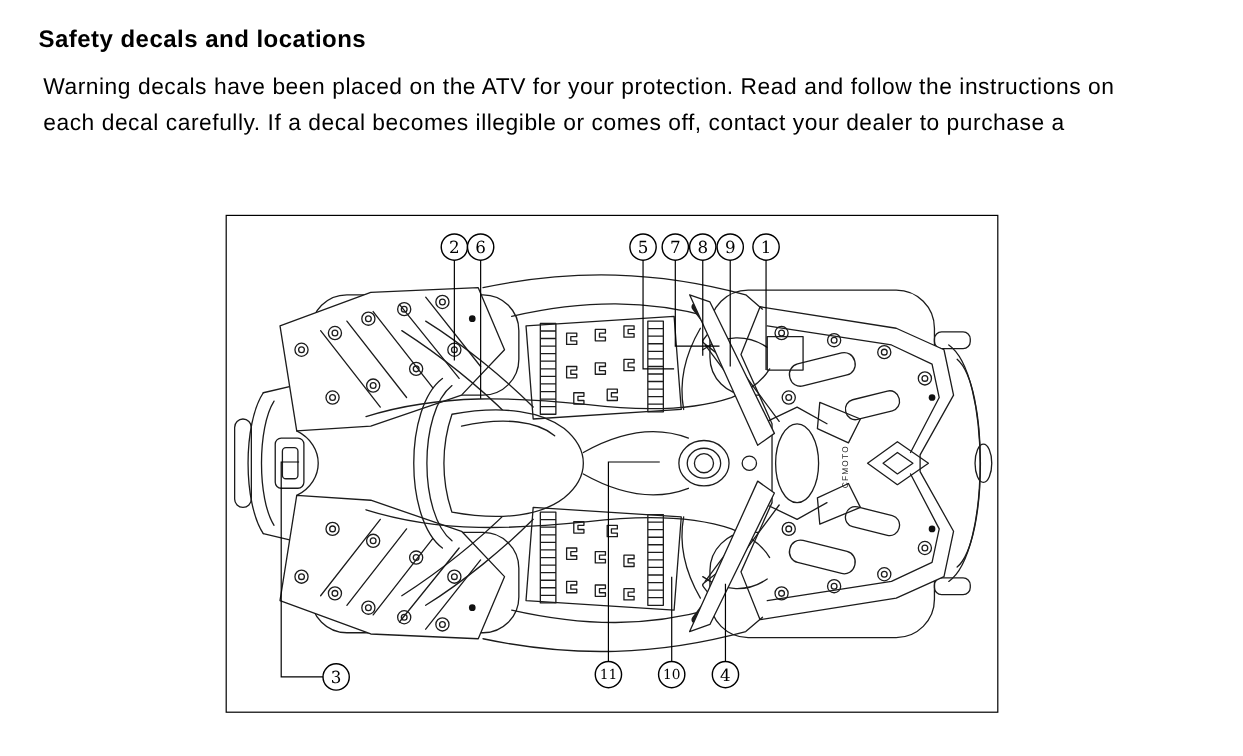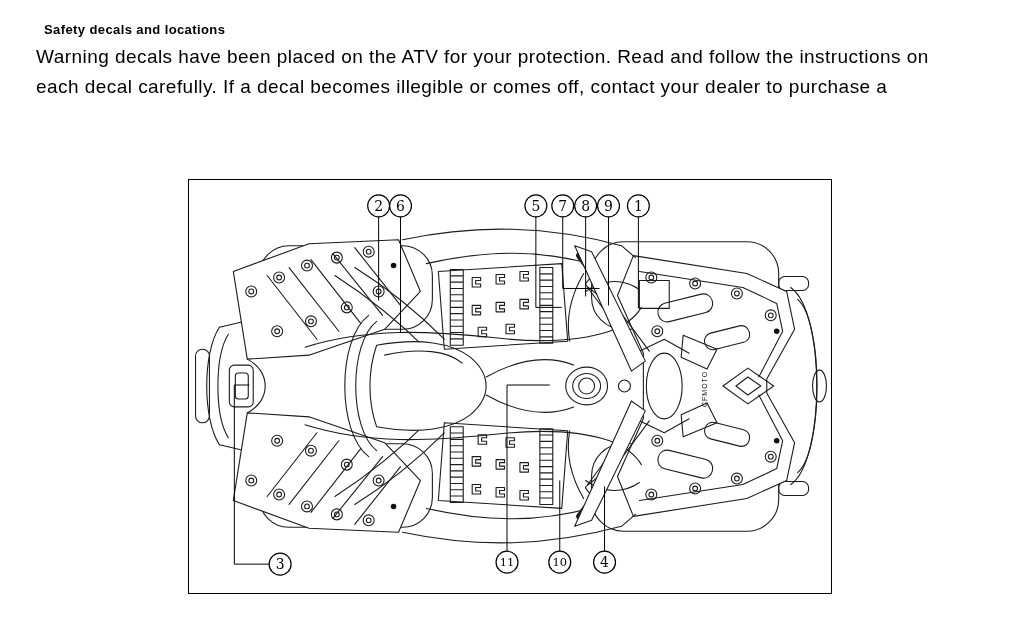--- a/index.html
+++ b/index.html
@@ -1,21 +1,21 @@
 <!DOCTYPE html>
 <html><head>
 <meta charset="utf-8">
 <style>
   html,body{margin:0;padding:0}
   body{width:1036px;height:630px;background:#fff;color:#000;
        font-family:"Liberation Sans",sans-serif;}
   .page{position:relative;width:1036px;height:630px;overflow:hidden;background:#fff}
-  .heading{position:absolute;left:44px;top:22px;font-size:13px;font-weight:bold;
+  .heading{position:absolute;left:32px;top:22px;font-size:20px;font-weight:bold;
            letter-spacing:.4px;white-space:nowrap}
-  .para{position:absolute;left:36px;top:42px;font-size:19px;line-height:29.5px;
+  .para{position:absolute;left:36px;top:58px;font-size:19px;line-height:29.5px;
         letter-spacing:.45px;white-space:nowrap}
   .figure{position:absolute;left:188px;top:179px;width:644px;height:415px;
           border:1.6px solid #000;box-sizing:border-box;background:#fff}
   .figure svg{display:block;width:100%;height:100%}
   .s{stroke:#1c1c1c;fill:none;stroke-width:1.1;stroke-linejoin:round;stroke-linecap:round}
   .sw{stroke:#1c1c1c;fill:#fff;stroke-width:1.1;stroke-linejoin:round}
   .ln{stroke:#000;fill:none;stroke-width:1}
   .callout circle{fill:#fff;stroke:#000;stroke-width:1.2}
   .callout text{font-family:"DejaVu Serif",serif;font-size:14px;text-anchor:middle;fill:#000}
   .callout text.two{font-size:11.5px}

